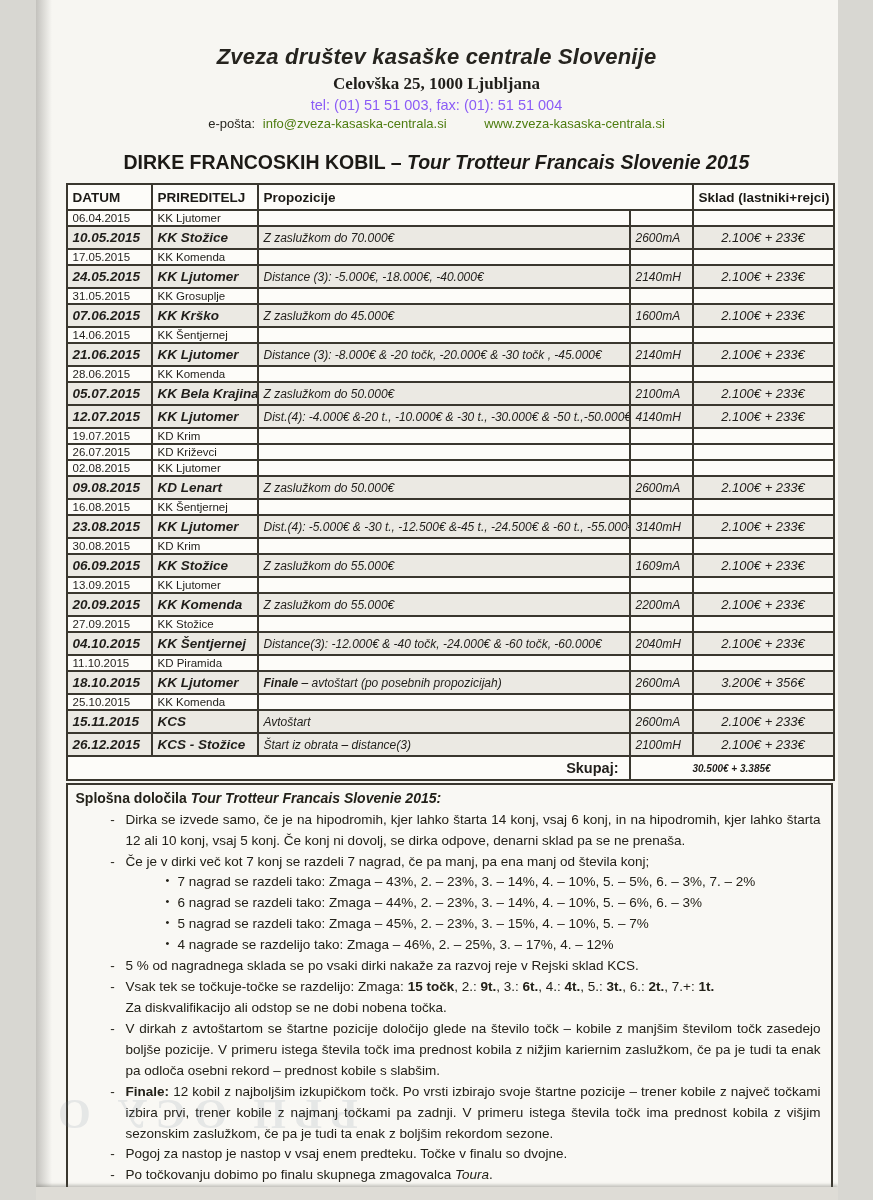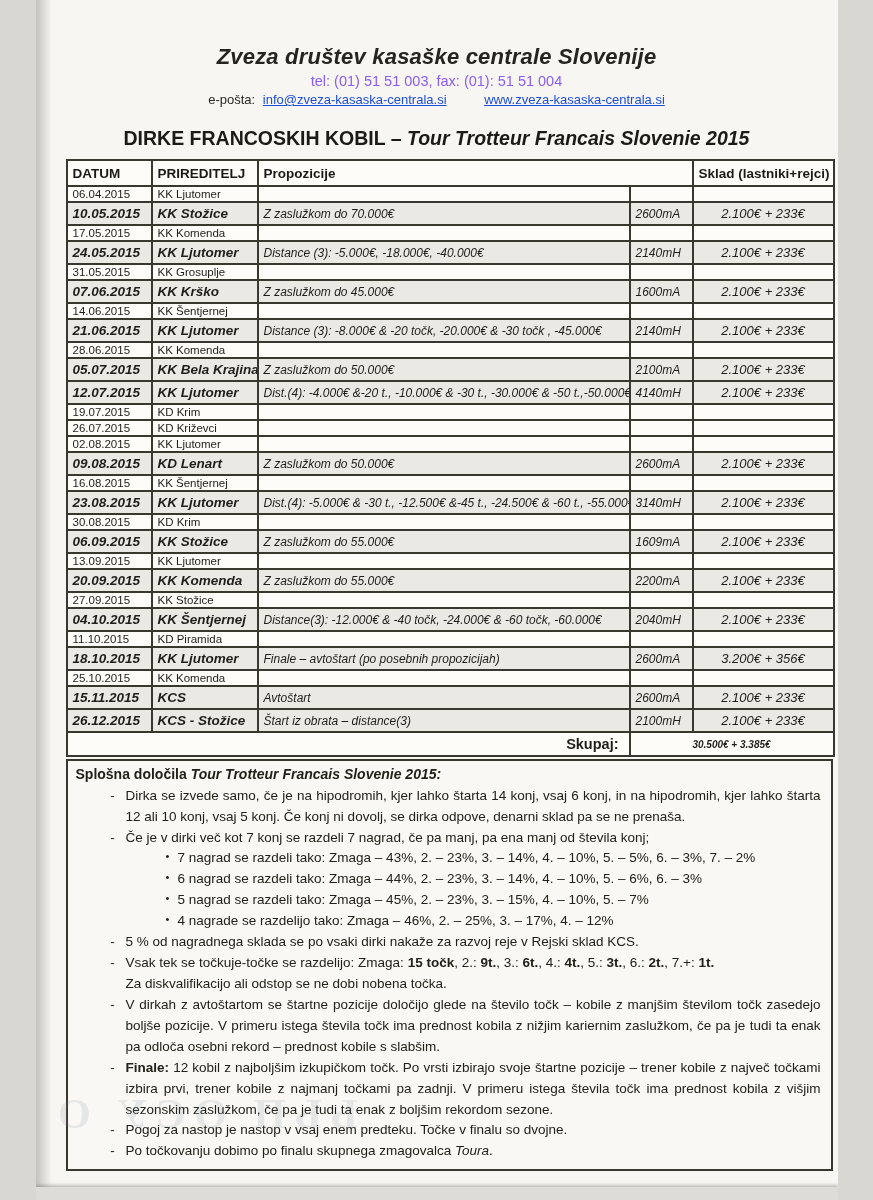--- a/index.html
+++ b/index.html
@@ -23,21 +23,21 @@
     background:#dedcd6;
     box-shadow:0 -2px 3px rgba(90,88,80,.35);
   }
   
   .letterhead{ text-align:center; padding-top:44px; }
   .org-name{ font-size:22px; font-weight:bold; font-style:italic; letter-spacing:.2px; color:#26241f;}
   .org-address{ font-family:"Liberation Serif", serif; font-size:17px; font-weight:bold; margin-top:4px; }
   .org-phone{ font-size:14.5px; margin-top:3px; color:#8b5cf6;}
   .org-contact{ font-size:13px; margin-top:3px; color:#2a2822;}
   .org-contact .lbl{ margin-right:4px; }
-  .org-contact a{ color:#1d4ed8; text-decoration:underline; cursor:pointer; }
+  .org-contact a{ color:#4d7c0f; cursor:pointer; }
   .org-contact a.www{ margin-left:34px;text-align:center; }
   
   .doc-title{ text-align:center; margin-top:20px; font-size:19.5px; font-weight:bold; color:#1c1a16;}
   .doc-title .it{ font-style:italic; }
   
   table.races{
     margin-left:30px; margin-top:9px;
     width:767px; table-layout:fixed;
     border-collapse:collapse;
     background:#fdfcf9;
@@ -47,21 +47,21 @@
     padding:0 5px;
     overflow:hidden; white-space:nowrap;
     vertical-align:middle;
     text-align:left;
   }
   tr.head th{ height:26px; font-size:13.5px; font-weight:bold; color:#1c1a16; }
   tr.plain td{ height:16px; font-size:11.5px; }
   tr.hl td{ height:23px; background:#ebe9e3; font-size:12px; }
   tr.hl td.c-date, tr.hl td.c-org{ font-size:13.5px; font-weight:bold; font-style:italic; }
   tr.hl td.c-prop{ font-style:italic; font-size:12px; }
-  tr.hl td.c-prop b{ font-weight:normal; }
+  tr.hl td.c-prop b{ font-weight:bold; }
   tr.hl td.c-dist{ font-style:italic; font-size:12px; }
   tr.hl td.c-fund{ font-style:italic; font-size:13px; text-align:center; }
   tr.total td{ height:24px; }
   tr.total .t-label{ font-weight:bold; font-size:14.5px; text-align:right; padding-right:10px; }
   tr.total .t-value{ font-weight:bold; font-style:italic; font-size:10px; text-align:center; }
   
   .terms{
     margin-left:30px; margin-top:2px;
     width:767px;
     border:2.5px solid #3a372f;
@@ -90,20 +90,21 @@
   }
 </style>
 </head>
 <body>
 
 <div class="page">
   <div class="left-shadow"></div>
 
   <header class="letterhead">
     <div class="org-name">Zveza društev kasaške centrale Slovenije</div>
+    <div class="org-address">Celovška 25, 1000 Ljubljana</div>
     <div class="org-phone">tel: (01) 51 51 003, fax: (01): 51 51 004</div>
     <div class="org-contact">
       <span class="lbl">e-pošta:</span>
       <a class="email">info@zveza-kasaska-centrala.si</a>
       <a class="www">www.zveza-kasaska-centrala.si</a>
     </div>
   </header>
 
   <h1 class="doc-title">
     <span>DIRKE FRANCOSKIH KOBIL</span><span> – </span><span class="it">Tour Trotteur Francais Slovenie 2015</span>

